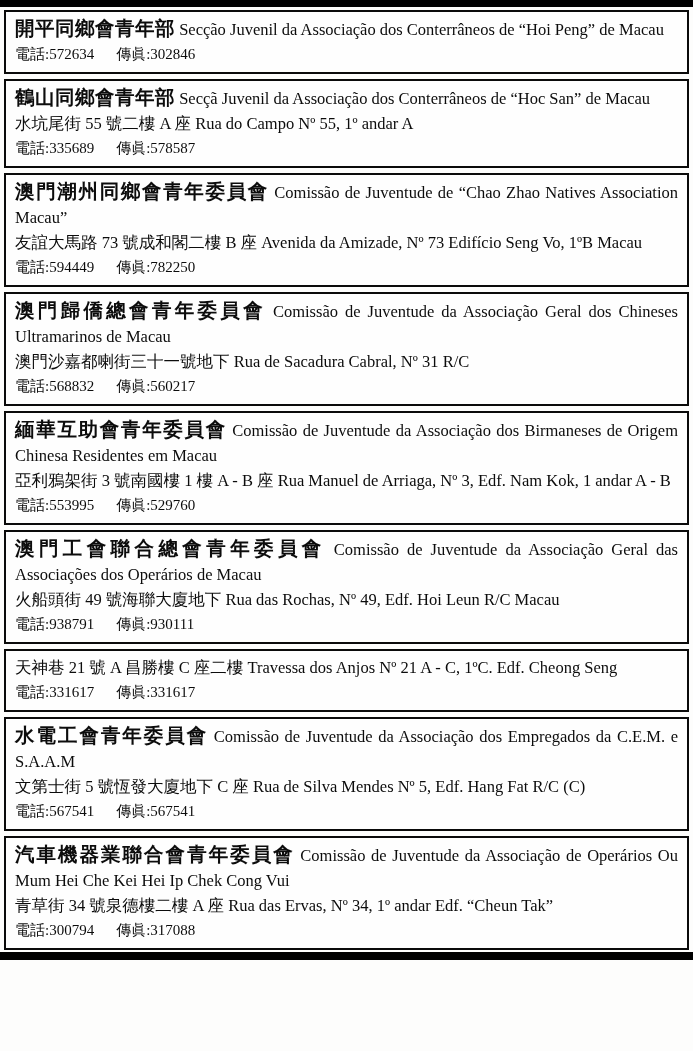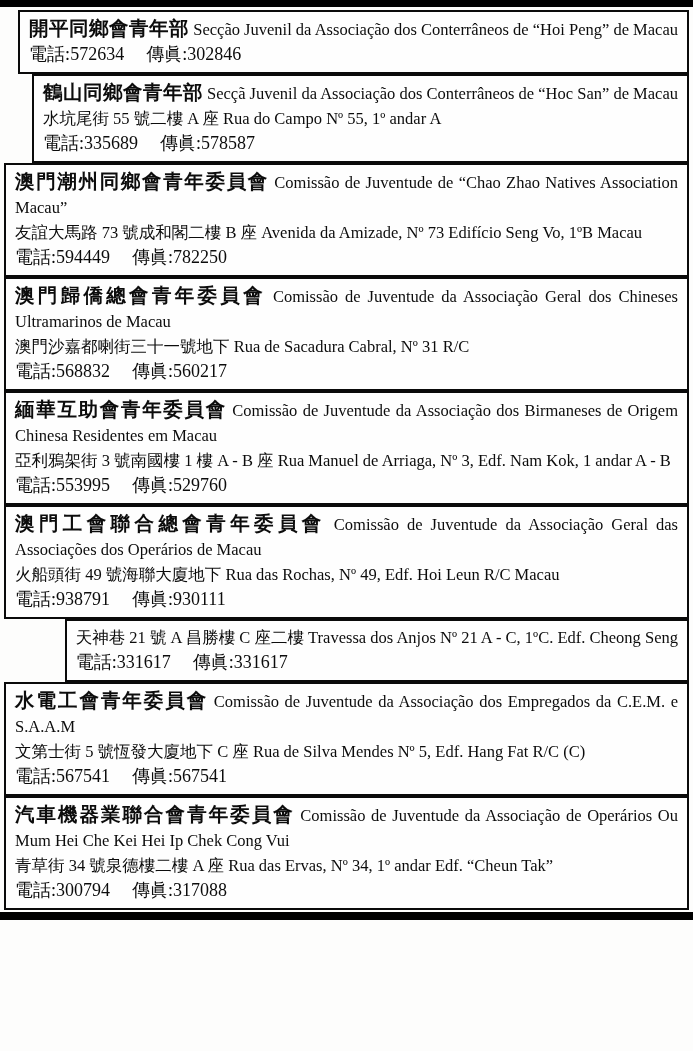--- a/index.html
+++ b/index.html
@@ -20,22 +20,22 @@
   }
   .scan-bar {
     background: #000;
     width: 100%;
   }
   .scan-bar.top { height: 7px; }
   .scan-bar.bottom { height: 8px; margin-top: 2px; }
   .list {
     display: flex;
     flex-direction: column;
+    gap: 5px;
     margin: 3px 4px 0 4px;
-    align-items: flex-end;
   }
   .entry {
     border: 2px solid #0a0a0a;
     background: #fefefe;
     padding: 4px 9px 5px 9px;
     box-sizing: border-box;
   }
   .head {
     margin: 0;
     font-size: 16.5px;
@@ -47,21 +47,21 @@
     font-size: 19.5px;
     letter-spacing: 0.5px;
   }
   .addr {
     margin: 0;
     font-size: 16.5px;
     line-height: 25px;
   }
   .contact {
     margin: 0;
-    font-size: 18px;
+    font-size: 15px;
     line-height: 25px;
   }
   .contact .spacer {
     display: inline-block;
     width: 22px;
   }
 </style>
 </head>
 <body>
 

